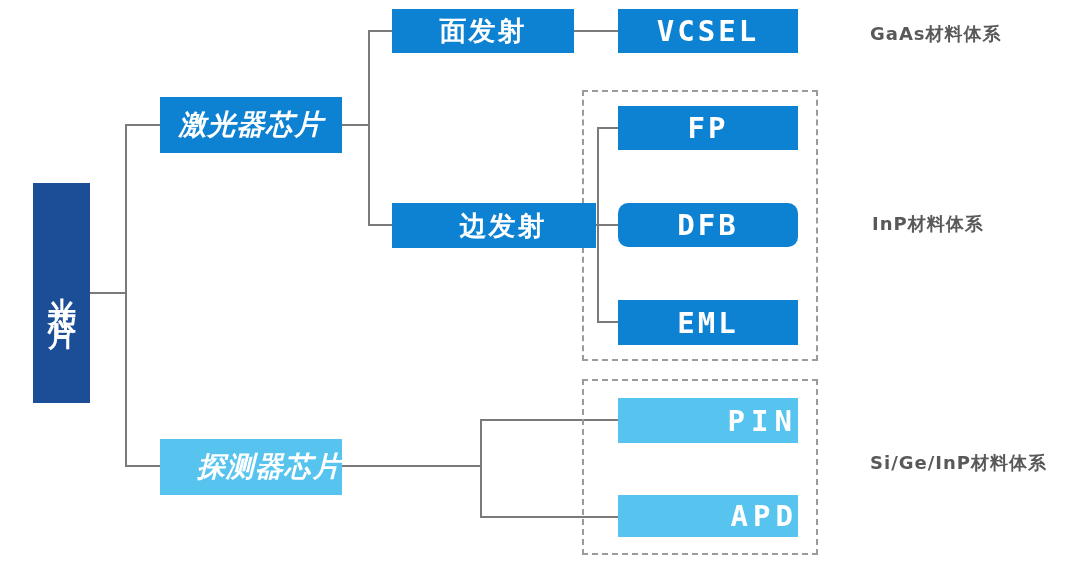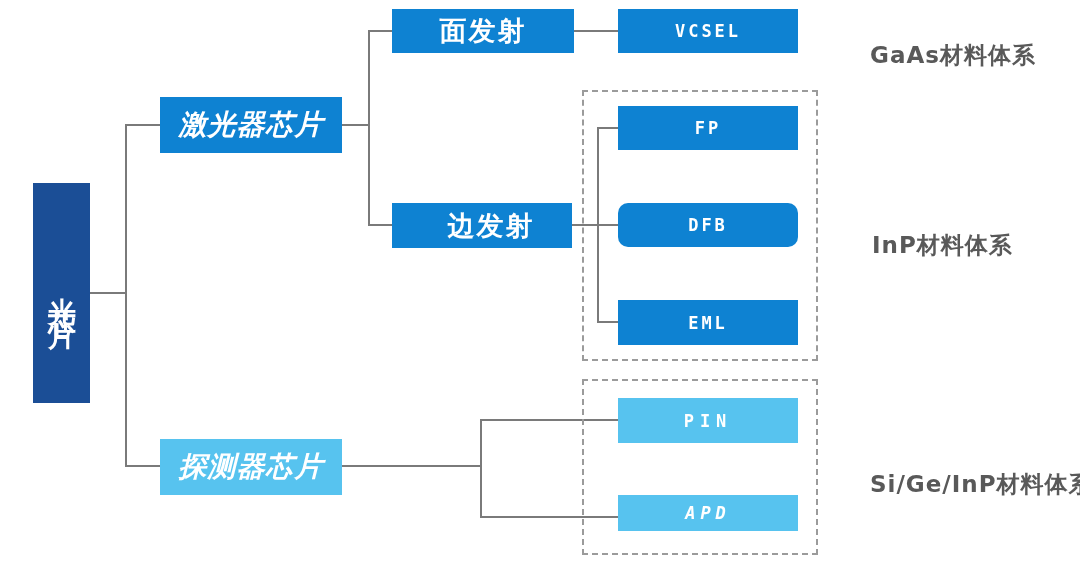--- a/index.html
+++ b/index.html
@@ -23,47 +23,47 @@
   .node{
     position:absolute;
     display:flex;align-items:center;justify-content:center;
     color:var(--node-text);
     font-weight:bold;
     box-sizing:border-box;
     text-align:center;
   }
   .blue{background:var(--primary-blue);justify-content:center;}
   .navy{background:var(--root-blue);}
-  .lblue{background:var(--light-blue);}
+  .lblue{background:var(--light-blue);justify-content:flex-end;}
   .latin{
     font-family:"DejaVu Sans Mono",monospace;
-    font-size:17px;
+    font-size:29px;
     letter-spacing:3px;
   }
   .cjk-lg{font-size:28px;letter-spacing:1px;font-style:italic;}
   .cjk-md{font-size:27px;letter-spacing:2px;}
   
   .n-root{left:33px;top:183px;width:57px;height:220px;}
   .n-root .vtext{
     writing-mode:vertical-rl;
     text-orientation:upright;
     font-size:28px;
     letter-spacing:12px;
     line-height:1;
   }
   .n-laser{left:160px;top:97px;width:182px;height:56px;}
   .n-detector{left:160px;top:439px;width:182px;height:56px;}
   .n-surface{left:392px;top:9px;width:182px;height:44px;}
-  .n-edge{left:392px;top:203px;width:180px;height:45px;padding-left:18px;}
+  .n-edge{left:392px;top:203px;width:204px;height:45px;padding-left:18px;}
   .n-vcsel{left:618px;top:9px;width:180px;height:44px;}
   .n-fp{left:618px;top:106px;width:180px;height:44px;}
   .n-dfb{left:618px;top:203px;width:180px;height:44px;border-radius:10px;}
   .n-eml{left:618px;top:300px;width:180px;height:45px;}
   .n-pin{left:618px;top:398px;width:180px;height:45px;letter-spacing:6px;}
-  .n-apd{left:618px;top:495px;width:180px;height:36px;letter-spacing:5px;font-style:italic;}
+  .n-apd{left:618px;top:495px;width:180px;height:42px;letter-spacing:5px;}
   
   .group{
     position:absolute;
     border:2px dashed var(--group-border-gray);
     box-sizing:border-box;
     background:transparent;
   }
   .g-inp{left:582px;top:90px;width:236px;height:271px;}
   .g-det{left:582px;top:379px;width:236px;height:176px;}
   
@@ -85,24 +85,23 @@
   .l-to-eml{left:597px;top:321px;width:21px;}
   .l-detector-h{left:342px;top:465px;width:138px;}
   .l-det-v{left:480px;top:419px;height:99px;}
   .l-to-pin{left:480px;top:419px;width:138px;}
   .l-to-apd{left:480px;top:516px;width:138px;}
   
   .mat-label{
     position:absolute;
     color:var(--label-gray);
     font-weight:bold;
-    font-size:23px;
+    font-size:18px;
     letter-spacing:1px;
     white-space:nowrap;
-    margin-top:18px;
   }
   .m-gaas{left:870px;top:22px;}
   .m-inp{left:872px;top:212px;text-align:center;}
   .m-sigeinp{left:870px;top:451px;}
 </style>
 </head>
 <body>
 
 <div class="canvas">
 

